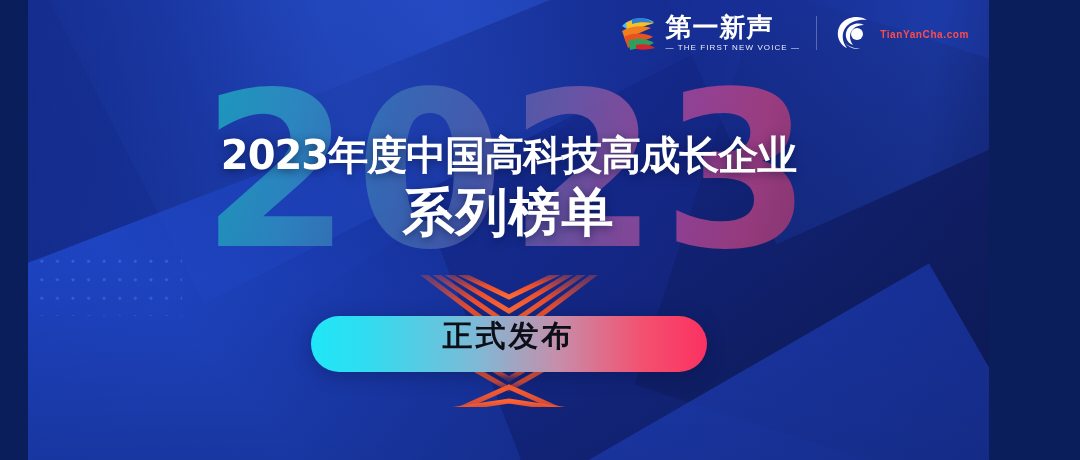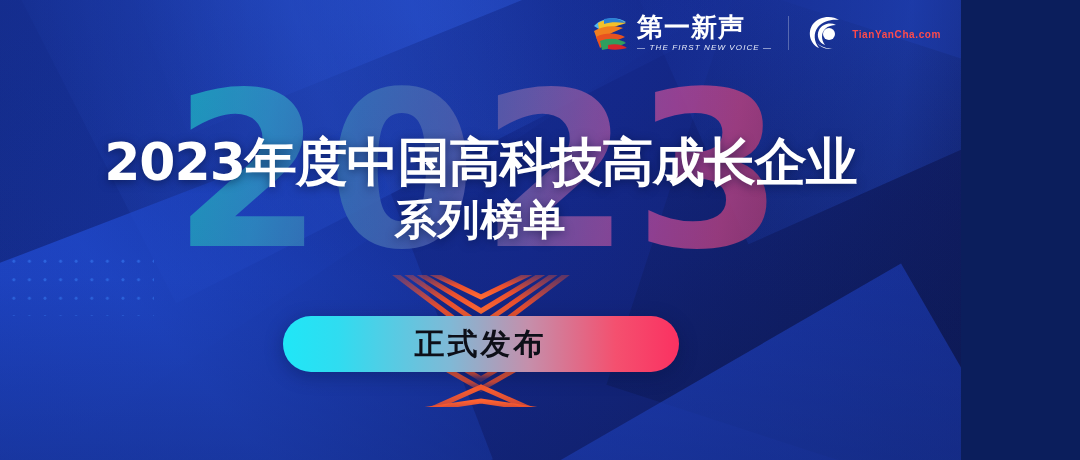--- a/index.html
+++ b/index.html
@@ -7,20 +7,21 @@
     padding: 0;
     background: #0b1e5c;
   }
   #banner {
     position: relative;
     width: 961px;
     height: 460px;
     overflow: hidden;
     font-family: "Liberation Sans", "DejaVu Sans", sans-serif;
     background: linear-gradient(120deg, #132a86 0%, #152f93 28%, #14288a 55%, #122272 80%, #101c5e 100%);
+    margin-left: 28px;
   }
 
   
   .streak {
     position: absolute;
     pointer-events: none;
   }
   .streak-a {
     top: -160px; left: -60px;
     width: 640px; height: 520px;
@@ -149,21 +150,20 @@
     letter-spacing: 1px;
     white-space: nowrap;
   }
   .logo-en {
     color: #e9eefb;
     font-size: 8px;
     letter-spacing: 1.1px;
     margin-top: 4px;
     white-space: nowrap;
     text-align: center;
-    font-style: italic;
   }
   .logo-en-red {
     color: #ff4b4b;
     font-size: 10px;
     font-weight: 700;
     letter-spacing: 0.6px;
     margin-top: 4px;
     white-space: nowrap;
     text-align: center;
   }
@@ -185,28 +185,28 @@
     position: absolute;
     left: 0; right: 0;
     top: 132px;
     text-align: center;
     z-index: 20;
     color: #ffffff;
     font-weight: 700;
     font-family: "DejaVu Sans", "Liberation Sans", sans-serif;
   }
   .headline .line1 {
-    font-size: 52px;
+    font-size: 40px;
     line-height: 1.16;
     letter-spacing: -1px;
     text-shadow: 0 2px 10px rgba(4,12,50,0.55);
     white-space: nowrap;
   }
   .headline .line2 {
-    font-size: 42px;
+    font-size: 52px;
     line-height: 1.16;
     letter-spacing: 1px;
     margin-top: 4px;
     text-shadow: 0 2px 10px rgba(4,12,50,0.55);
     white-space: nowrap;
   }
 
   
   .chevrons {
     position: absolute;
@@ -222,21 +222,20 @@
   .pill {
     position: absolute;
     left: 50%;
     top: 316px;
     transform: translateX(-50%);
     width: 396px;
     height: 56px;
     border-radius: 28px;
     background: linear-gradient(90deg, #1fe7f7 0%, #30dcf0 14%, #7fb9d6 42%, #c58fab 62%, #f4506f 84%, #fb3161 100%);
     display: flex;
-    align-items: center;
     justify-content: center;
     z-index: 22;
     box-shadow: 0 4px 18px rgba(6,16,60,0.35);
   }
   .pill-label {
     font-size: 30px;
     font-weight: 700;
     color: #0d0f18;
     letter-spacing: 3px;
     font-family: "DejaVu Sans", "Liberation Sans", sans-serif;

